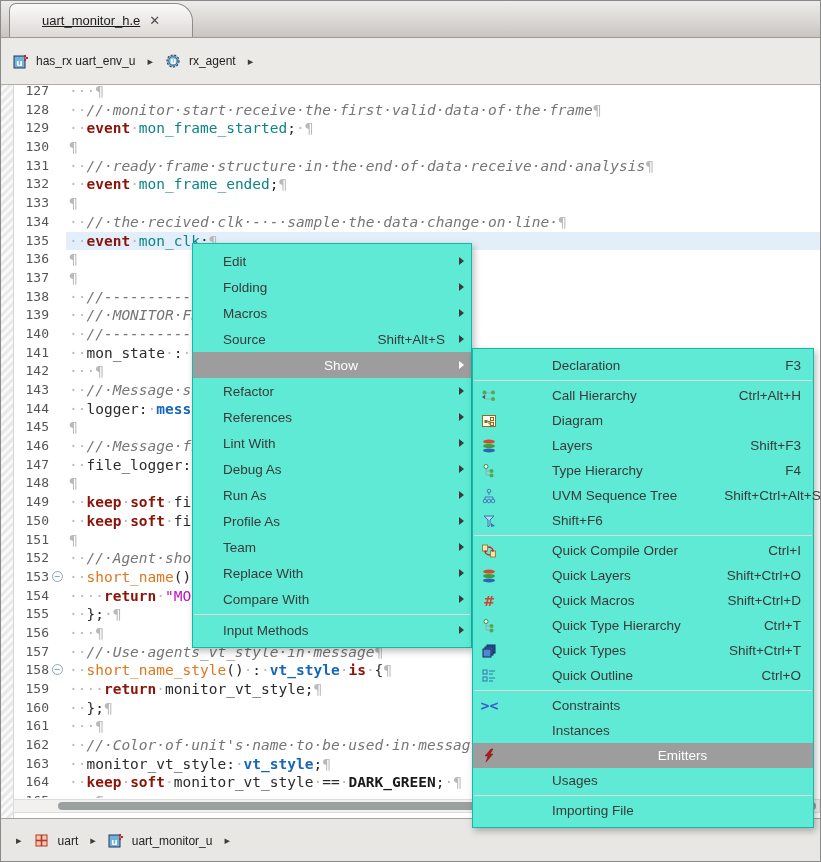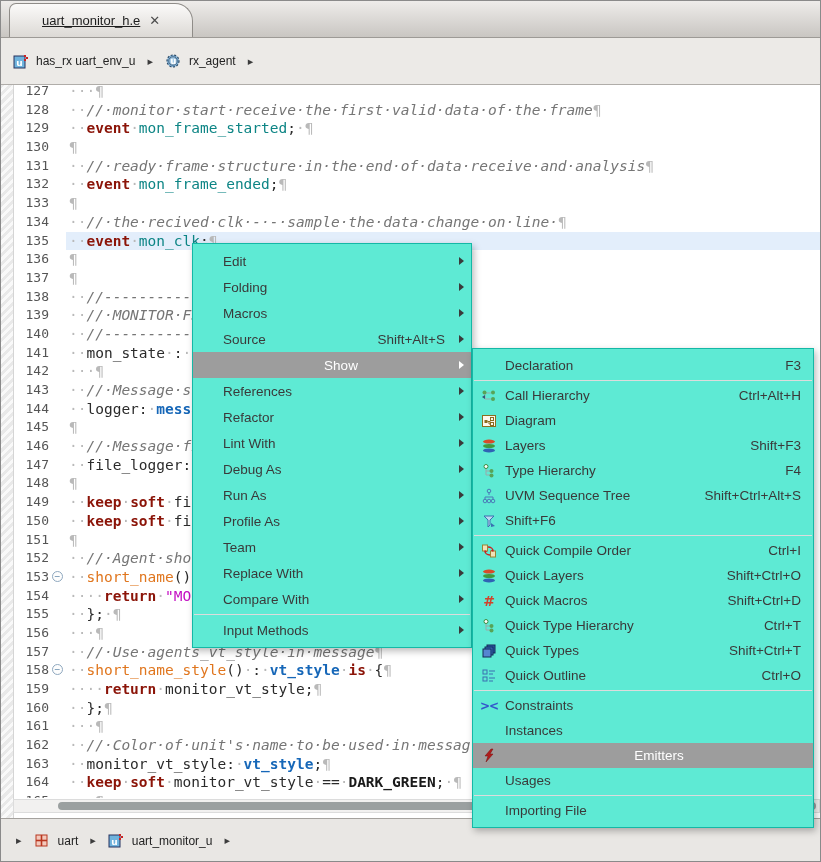--- a/index.html
+++ b/index.html
@@ -61,21 +61,21 @@
     border:1px solid #dcdcdc;box-sizing:border-box;}
   .hthumb{position:absolute;left:44px;right:3px;top:2px;height:8px;background:#9ba0a0;border-radius:4px;}
 
   
   .menu{position:absolute;background:#5eead4;border:1px solid #14b8a6;box-sizing:border-box;
     box-shadow:2px 3px 7px rgba(0,0,0,.28);padding:4px 0;}
   .menu-main{left:192px;top:243px;width:280px;z-index:5;}
   .menu-sub{left:472px;top:348px;width:342px;z-index:6;}
   .mi{display:flex;align-items:center;font-size:13.5px;color:#3a3a3a;cursor:default;}
   .menu-main .mi{height:26px;}
-  .menu-sub .mi{height:25px;}
+  .menu-sub .mi{height:25px;gap:47px;}
   .mi-icon{width:30px;flex:none;display:flex;align-items:center;justify-content:center;}
   .menu-sub .mi-icon{width:32px;}
   .mi-label{flex:1;white-space:nowrap;}
   .mi-accel{margin-right:14px;white-space:nowrap;}
   .menu-sub .mi-accel{margin-right:12px;}
   .mi-arrow{width:0;height:0;border-left:5px solid #3a3a3a;border-top:4px solid transparent;
     border-bottom:4px solid transparent;margin-right:7px;flex:none;}
   .mi.hl{background:#9d9d9d;color:#ffffff;text-align:center;}
   .mi.hl .mi-arrow{border-left-color:#ffffff;}
   .msep{height:1px;background:#dcdcdc;margin:2px 1px;}
@@ -223,26 +223,26 @@
       <span class="mi-accel">Shift+Alt+S</span>
       <span class="mi-arrow"></span>
     </div>
     <div class="mi hl">
       <span class="mi-icon"></span>
       <span class="mi-label">Show</span>
       <span class="mi-arrow"></span>
     </div>
     <div class="mi">
       <span class="mi-icon"></span>
+      <span class="mi-label">Refactor</span>
+      <span class="mi-arrow"></span>
+    </div>
+    <div class="mi">
+      <span class="mi-icon"></span>
       <span class="mi-label">References</span>
-      <span class="mi-arrow"></span>
-    </div>
-    <div class="mi">
-      <span class="mi-icon"></span>
-      <span class="mi-label">Refactor</span>
       <span class="mi-arrow"></span>
     </div>
     <div class="mi">
       <span class="mi-icon"></span>
       <span class="mi-label">Lint With</span>
       <span class="mi-arrow"></span>
     </div>
     <div class="mi">
       <span class="mi-icon"></span>
       <span class="mi-label">Debug As</span>

